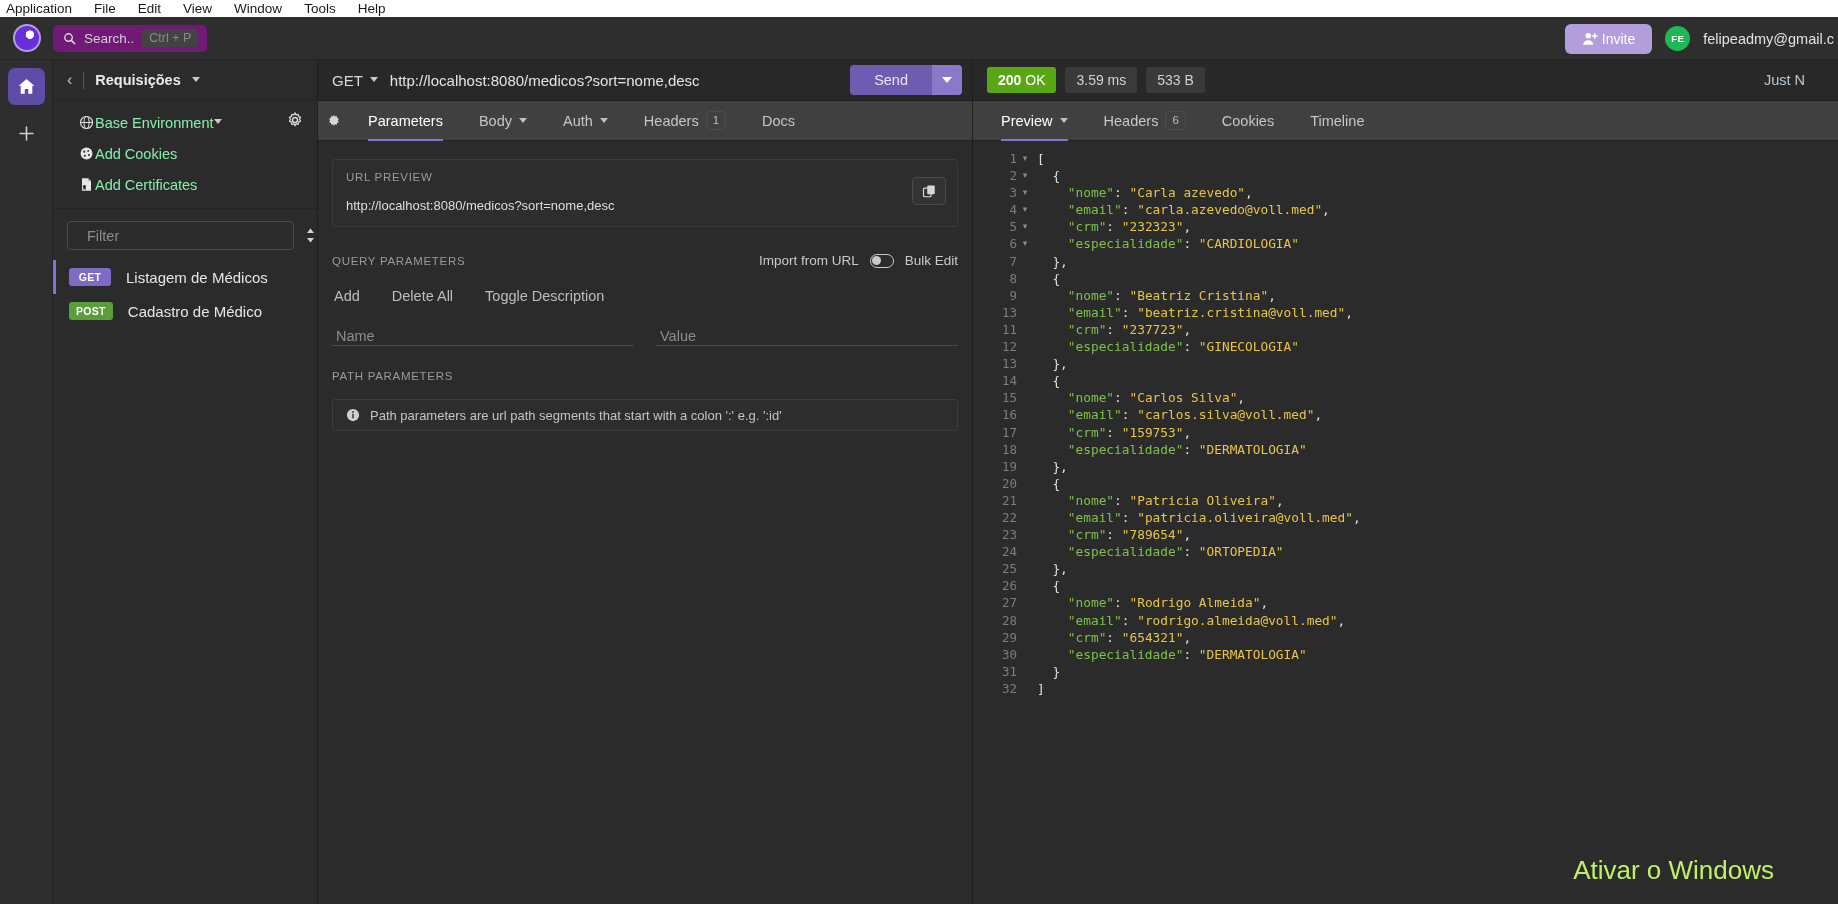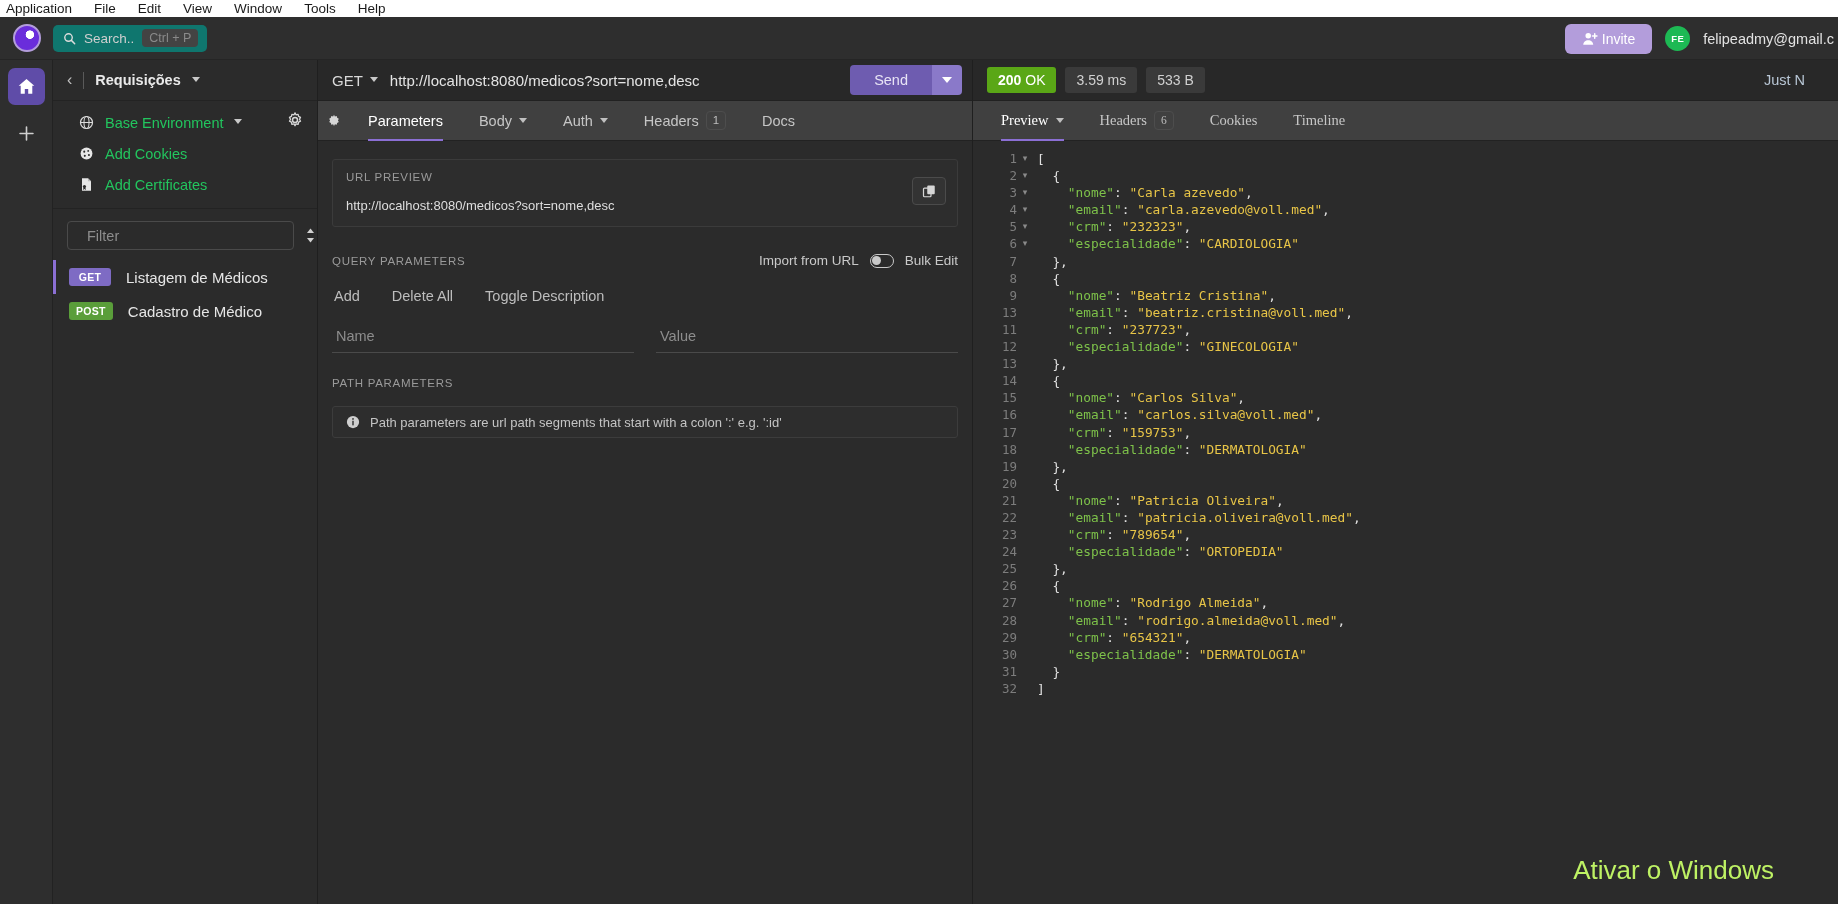--- a/index.html
+++ b/index.html
@@ -39,21 +39,21 @@
   }
   #logo-wrap {
     width: 53px; display:flex; align-items:center; justify-content:center;
   }
   .logo-circle {
     width: 28px; height: 28px; border-radius: 50%;
     border: 2.5px solid #b39ddb;
     background: radial-gradient(circle at 62% 36%, #ffffff 0 4px, #6a2ddb 4.5px 100%);
   }
   #search-pill {
-    background: #0f766e;
+    background: #701a75;
     border-radius: 5px;
     height: 27px;
     display: flex; align-items: center;
     padding: 0 9px 0 10px;
     gap: 8px;
     cursor: text;
   }
   #search-pill .sicon { width:13px;height:13px;flex:none;display:block; }
   #search-pill .slabel { font-size: 13.5px; color: #cfcfcf; }
   #search-pill .skbd {
@@ -110,22 +110,22 @@
     height: 40px; display: flex; align-items: center;
     gap: 11px; padding: 0 14px;
   }
   #sb-head .chev-back { font-size: 16px; color: #c0c0c0; cursor:pointer; line-height:1; }
   #sb-head .vdiv { width:1px; height:17px; background:#5a5a5a; }
   #sb-title { font-size: 14.5px; font-weight: 700; color: #eaeaea; }
   .caret { display:inline-block; width:0;height:0;border-left:4.5px solid transparent;border-right:4.5px solid transparent;border-top:5px solid #c9c9c9; margin-bottom:2px;}
 
   #sb-env { border-top: 1px solid #232323; border-bottom: 1px solid #232323; padding: 6px 0 8px; position: relative; }
   .env-row {
-    display: flex; align-items: center; gap: 11px;
-    height: 31px; padding-left: 26px; cursor: pointer; font-size: 14.5px; color: #22c55e;
+    display: flex; align-items: center; gap: 1px;
+    height: 31px; padding-left: 26px; cursor: pointer; font-size: 14.5px; color: #86efac;
   }
   .env-row .eicon { width: 15px; height: 15px; display:flex; align-items:center; justify-content:center; flex:none; }
   #env-gear { position: absolute; right: 14px; top: 11px; cursor: pointer; }
   #env-gear svg { width: 16px; height: 16px; display:block; }
 
   #sb-filter-row { display: flex; align-items: center; gap: 10px; padding: 12px 14px 10px 14px; }
   #filter-input {
     flex: 1; height: 29px; background: transparent;
     border: 1px solid #4a4a4a; border-radius: 4px;
     color: #d0d0d0; font-size: 14.5px; padding: 0 19px;
@@ -223,21 +223,21 @@
     display: flex; align-items: center; cursor: pointer; padding: 0 1.5px;
   }
   .toggle-pill i { width: 9px; height: 9px; border-radius: 50%; background: #c9c9c9; display:block; }
 
   .action-row { display: flex; gap: 32px; margin-top: 20px; padding-left: 2px; }
   .action-link { font-size: 14.5px; color: #bdbdbd; cursor: pointer; }
 
   .kv-row { display: flex; gap: 22px; margin-top: 18px; }
   .kv-field {
     flex: 1; border-bottom: 1px solid #4a4a4a;
-    padding: 5px 4px 7px 4px;
+    padding: 5px 4px 0 4px;
   }
   .kv-field input {
     width: 100%; background: transparent; border: none; outline: none;
     color: #d5d5d5; font-size: 14.5px; font-family: inherit;
   }
   .kv-field input::placeholder { color: #8d8d8d; }
 
   #path-info {
     margin-top: 17px; border: 1px solid #3c3c3c; border-radius: 3px;
     background: #2d2d2d; height: 32px; display: flex; align-items: center;
@@ -520,21 +520,21 @@
       <span class="chip ok">
         <b>200</b>
         <span>OK</span>
       </span>
       <span class="chip neutral">3.59 ms</span>
       <span class="chip neutral">533 B</span>
       <span id="resp-time-right">Just N</span>
     </div>
 
     <div class="tabs-row">
-      <div id="response-tab-list" style="display:flex;align-items:flex-start;padding-left:10px;font-family:Liberation Serif, serif;">
+      <div id="response-tab-list" style="display:flex;align-items:flex-start;padding-left:10px;">
           <div class="tab active">
             <span>Preview</span>
             <span class="tcaret"></span>
           </div>
           <div class="tab">
             <span>Headers</span>
             <span class="badge">6</span>
           </div>
           <div class="tab">
             <span>Cookies</span>

